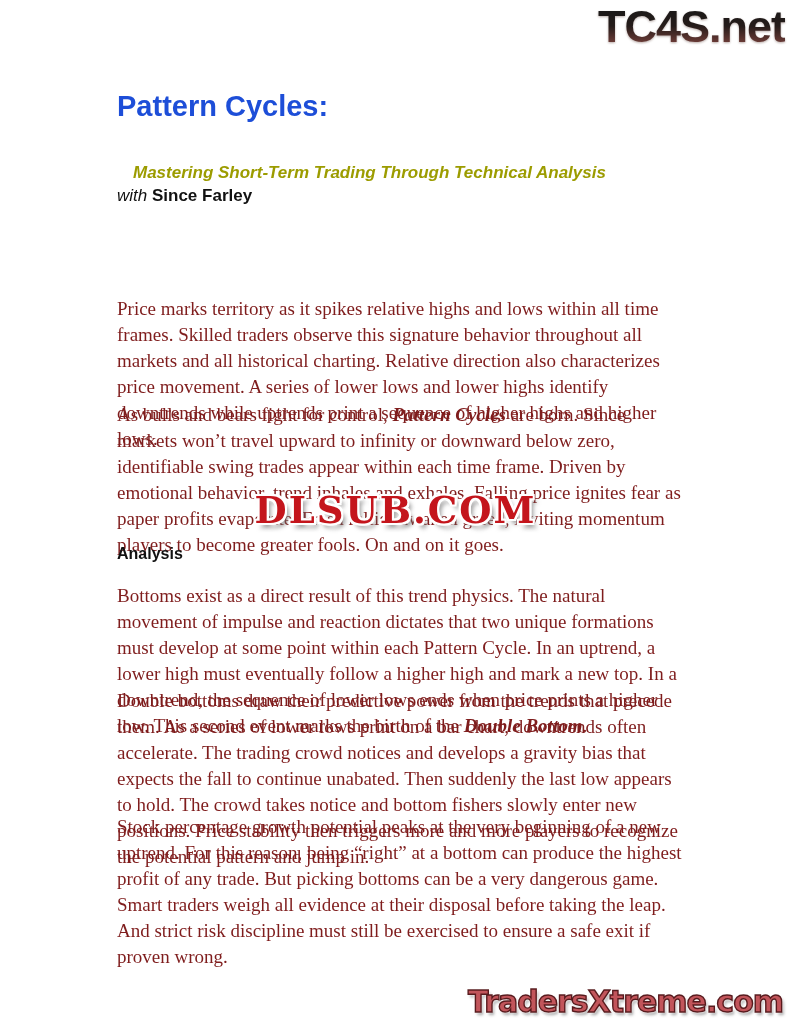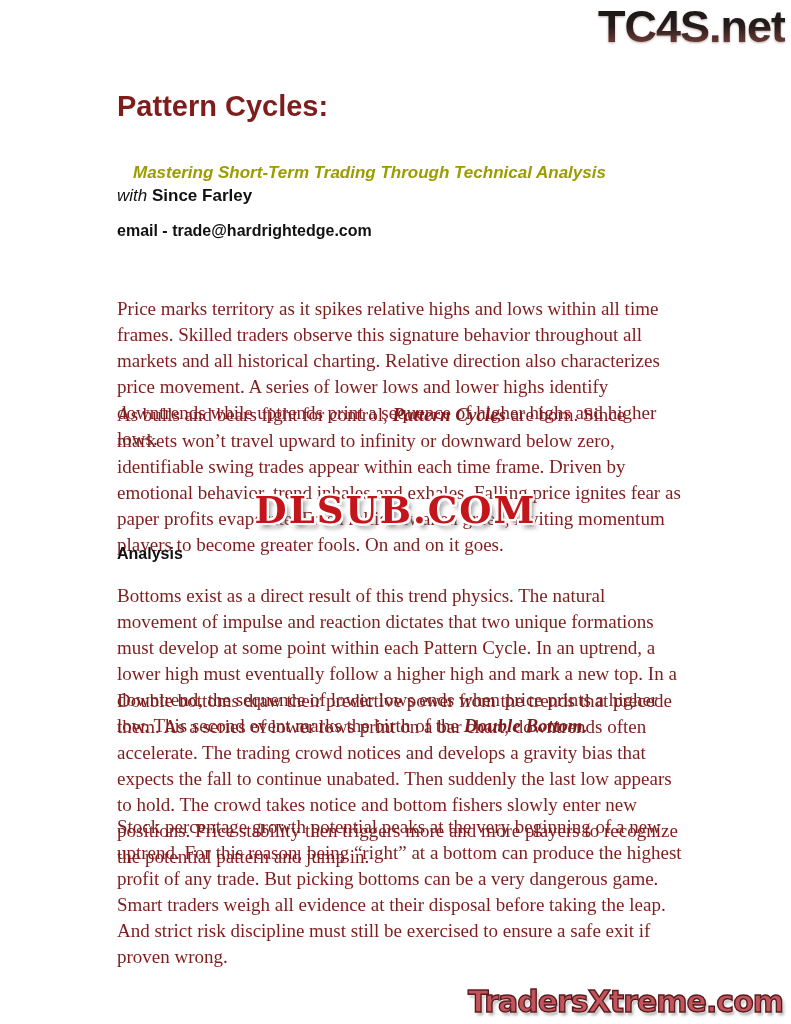--- a/index.html
+++ b/index.html
@@ -34,21 +34,21 @@
   }
 
   .doc-title {
     position: absolute;
     left: 117px;
     top: 90px;
     margin: 0;
     font-family: "Liberation Sans", sans-serif;
     font-weight: bold;
     font-size: 29px;
-    color: #7f1d1d;
+    color: #1d4ed8;
   }
   .doc-subtitle {
     position: absolute;
     left: 117px;
     top: 147px;
     margin: 16px;
     font-family: "Liberation Sans", sans-serif;
     font-weight: bold;
     font-style: italic;
     font-size: 17px;
@@ -146,21 +146,20 @@
 
   <h1 class="doc-title">Pattern Cycles:</h1>
 
   <h2 class="doc-subtitle">Mastering Short-Term Trading Through Technical Analysis</h2>
 
   <div class="byline">
     <span class="with">with</span>
     <span class="name">Since Farley</span>
   </div>
 
-  <div class="email">email - trade@hardrightedge.com</div>
 
   <p class="para p1"><span>Price marks territory as it spikes relative highs and lows within all time frames. Skilled traders observe this signature behavior throughout all markets and all historical charting. Relative direction also characterizes price movement. A series of lower lows and lower highs identify downtrends while uptrends print a sequence of higher highs and higher lows.</span></p>
 
   <p class="para p2"><span>As bulls and bears fight for control, </span><span class="bi">Pattern Cycles</span><span> are born. Since markets won’t travel upward to infinity or downward below zero, identifiable swing trades appear within each time frame. Driven by emotional behavior, trend inhales and exhales. Falling price ignites fear as paper profits evaporate. Fresh rallies awaken greed, inviting momentum players to become greater fools. On and on it goes.</span></p>
 
   <div class="logo-dlsub">DLSUB.COM</div>
 
   <h3 class="heading-bottoms">Analysis</h3>
 
   <p class="para p3"><span>Bottoms exist as a direct result of this trend physics. The natural movement of impulse and reaction dictates that two unique formations must develop at some point within each Pattern Cycle. In an uptrend, a lower high must eventually follow a higher high and mark a new top. In a downtrend, the sequence of lower lows ends when price prints a higher low. This second event marks the birth of the </span><span class="bi">Double Bottom</span><span>.</span></p>

